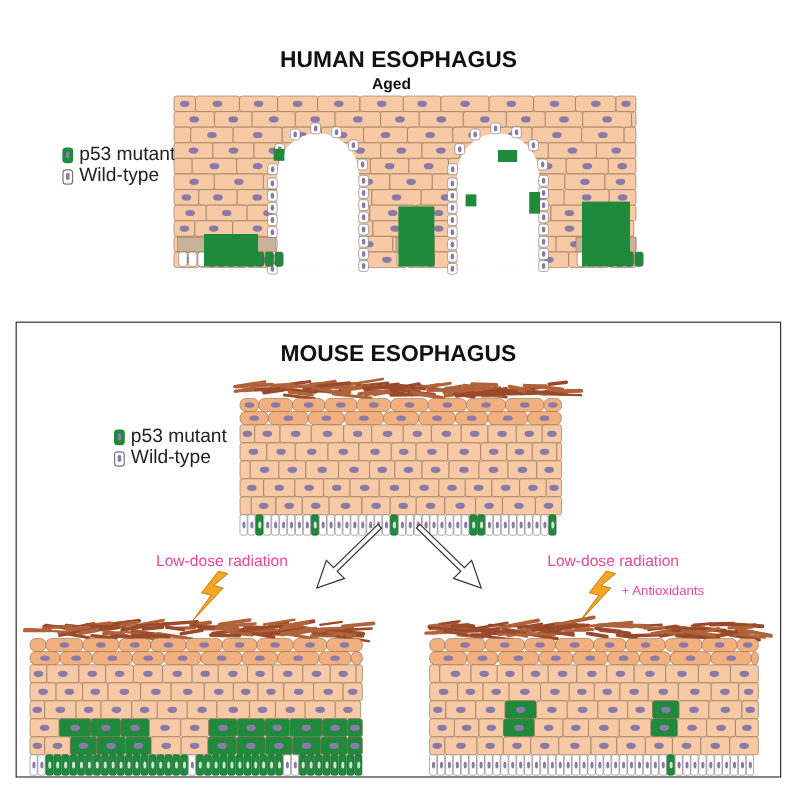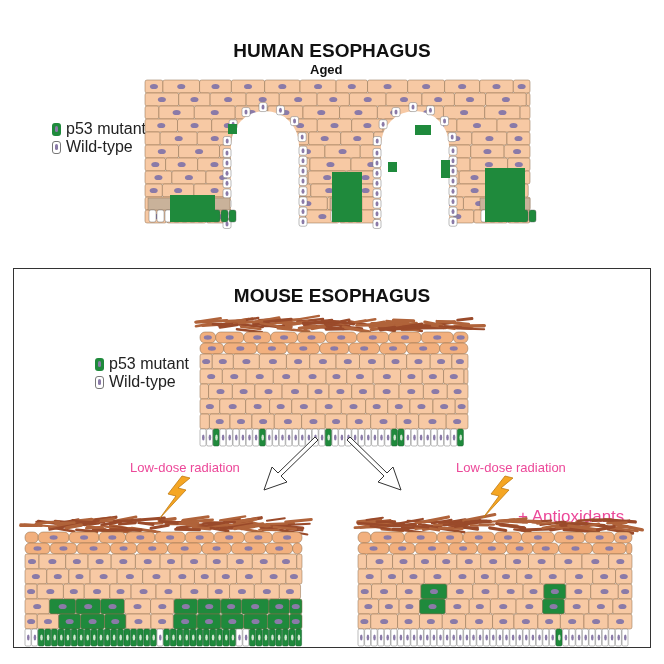--- a/index.html
+++ b/index.html
@@ -427,21 +427,21 @@
   <div class="legend-item">
     <span class="sw" style="border:1px solid #777;background:#fff;">
         <i></i>
       </span>
     <span>Wild-type</span>
   </div>
 </div>
 
 <div class="abs lbl" style="left:130px;top:460px;font-size:13px;">Low-dose radiation</div>
 <div class="abs lbl" style="left:456px;top:460px;font-size:13px;">Low-dose radiation</div>
-<div class="abs lbl" style="left:518px;top:487px;font-size:17px;margin-top:20px;">+ Antioxidants</div>
+<div class="abs lbl" style="left:518px;top:487px;font-size:11px;">+ Antioxidants</div>
 
 <svg id="mouse-tissue" style="left:0;top:0;" width="664" height="664">
     <line x1="230.93814729080933" y1="321.6458333333333" x2="244.93718901737566" y2="322.3407865705546" stroke="#b0633a" stroke-width="2.605079732510288" stroke-linecap="round"></line>
     <line x1="223.67994255829905" y1="324.7803497942387" x2="244.73034248190345" y2="320.5872004258797" stroke="#9a4a2a" stroke-width="2.6771090534979423" stroke-linecap="round"></line>
     <line x1="389.31988597393695" y1="323.37782921810697" x2="419.9491677957463" y2="326.04263149232264" stroke="#9a4a2a" stroke-width="2.4019161522633743" stroke-linecap="round"></line>
     <line x1="289.5246442043896" y1="320.7716049382716" x2="318.9693258910172" y2="315.8127046770071" stroke="#b0633a" stroke-width="2.2795010288065845" stroke-linecap="round"></line>
     <line x1="274.9608839163237" y1="320.29501028806584" x2="299.76065159677296" y2="319.69514038248593" stroke="#b0633a" stroke-width="2.8098636831275723" stroke-linecap="round"></line>
     <line x1="433.295271776406" y1="325.281378600823" x2="454.6347674636948" y2="322.0149738212275" stroke="#9a4a2a" stroke-width="2.9930041152263374" stroke-linecap="round"></line>
     <line x1="326.19447445130317" y1="329.06404320987656" x2="352.3932422498643" y2="328.62825534313964" stroke="#9a4a2a" stroke-width="3.328922325102881" stroke-linecap="round"></line>
     <line x1="304.3251586076818" y1="324.97633744855966" x2="330.7994473790493" y2="328.0322573936037" stroke="#9a4a2a" stroke-width="2.817618312757202" stroke-linecap="round"></line>

